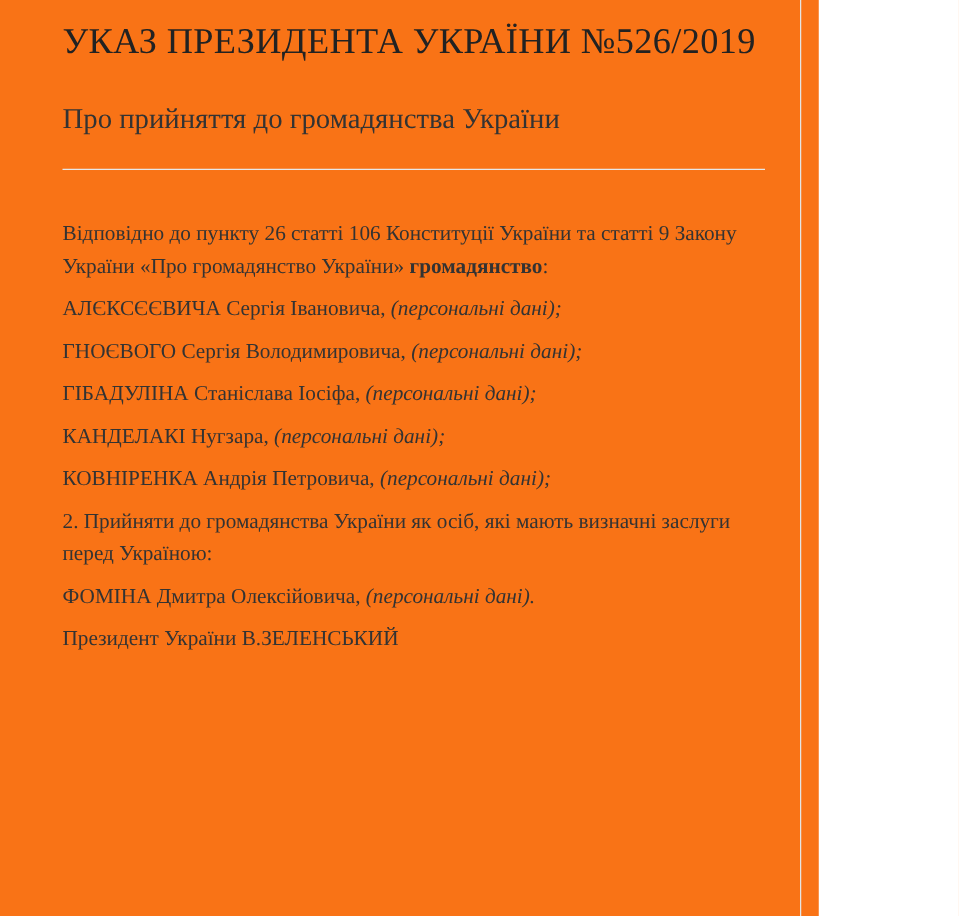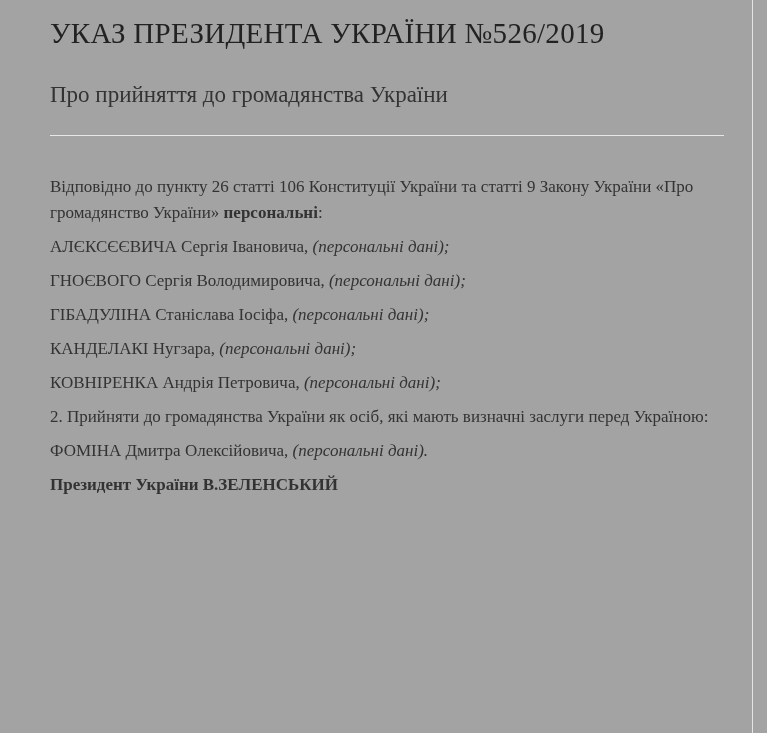--- a/index.html
+++ b/index.html
@@ -10,23 +10,23 @@
   }
   body {
     width: 767px;
     height: 733px;
     overflow: hidden;
     font-family: "Liberation Serif", "DejaVu Serif", serif;
     color: #333333;
   }
   .page {
     position: relative;
-    width: 767px;
+    width: 655px;
     height: 733px;
-    background: #a3a3a3;
+    background: #f97316;
   }
   .right-border {
     position: absolute;
     top: 0;
     right: 14px;
     width: 1px;
     height: 100%;
     background: #e4e4e4;
   }
   .content {
@@ -60,37 +60,37 @@
     line-height: 26px;
   }
   .doc-body p {
     margin: 8px 0;
   }
   .doc-body p:first-child {
     margin-top: 0;
   }
   .doc-body strong { font-weight: 700; }
   .doc-body em { }
-  p.signature { font-weight: 700; }
+  p.signature { font-weight: 400; }
 </style>
 </head>
 <body>
 
 <div class="page">
   <div class="content">
 
     <h1 class="doc-title">УКАЗ ПРЕЗИДЕНТА УКРАЇНИ №526/2019</h1>
 
     <h2 class="doc-subtitle">Про прийняття до громадянства України</h2>
 
     <hr class="divider">
 
     <div class="doc-body">
 
-      <p><span>Відповідно до пункту 26 статті 106 Конституції України та статті 9 Закону України «Про громадянство України» </span><strong>персональні</strong><span>:</span></p>
+      <p><span>Відповідно до пункту 26 статті 106 Конституції України та статті 9 Закону України «Про громадянство України» </span><strong>громадянство</strong><span>:</span></p>
 
 
       <p><span>АЛЄКСЄЄВИЧА Сергія Івановича,</span> <em>(персональні дані);</em></p>
 
       <p><span>ГНОЄВОГО Сергія Володимировича,</span> <em>(персональні дані);</em></p>
 
       <p><span>ГІБАДУЛІНА Станіслава Іосіфа,</span> <em>(персональні дані);</em></p>
 
       <p><span>КАНДЕЛАКІ Нугзара,</span> <em>(персональні дані);</em></p>
 

